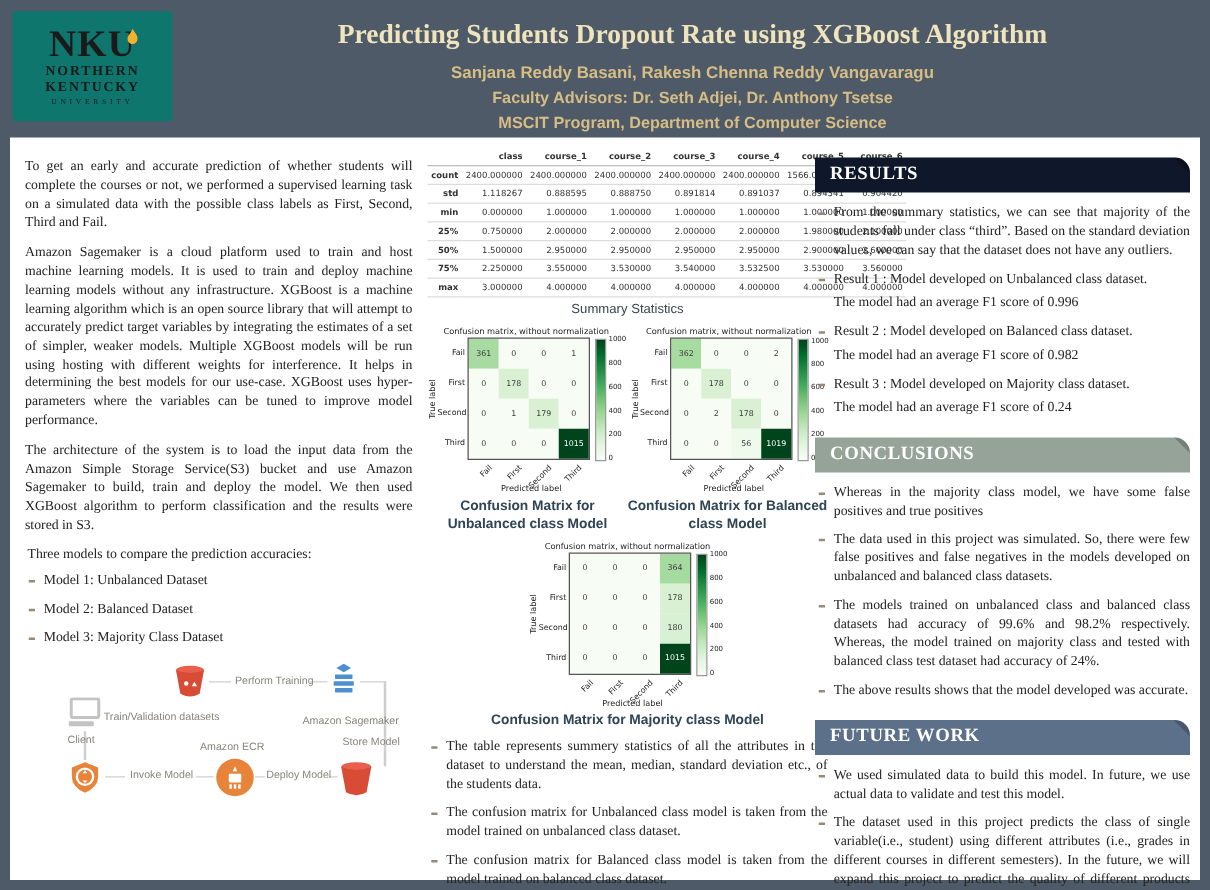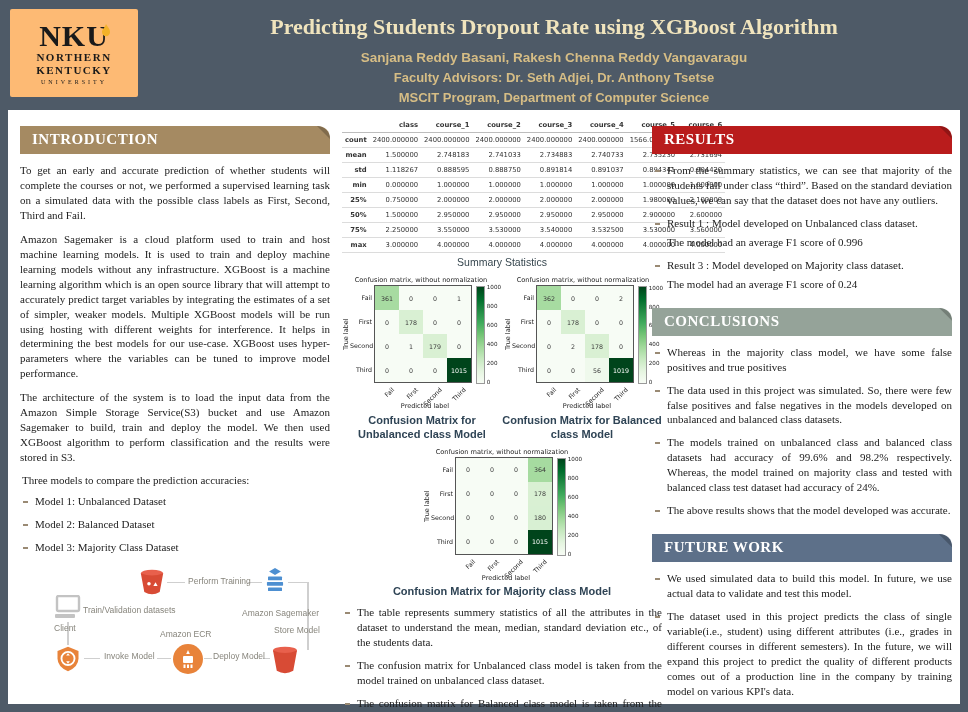--- a/index.html
+++ b/index.html
@@ -1,21 +1,21 @@
 <!DOCTYPE html>
 <html><head>
 <meta charset="utf-8">
 <style>
   html,body{margin:0;padding:0;}
   body{width:968px;height:712px;overflow:hidden;background:#4e5a67;font-family:"Liberation Serif",serif;}
   .poster{position:relative;width:968px;height:712px;background:#4e5a67;}
 
   
   .header{position:absolute;top:0;left:0;width:968px;height:110px;}
-  .logo{position:absolute;left:10px;top:9px;width:128px;height:88px;background:#fdba74;border-radius:2px;
+  .logo{position:absolute;left:10px;top:9px;width:128px;height:88px;background:#0f766e;border-radius:2px;
         display:flex;flex-direction:column;align-items:center;justify-content:center;color:#1a1a1a;}
   .logo-nku{position:relative;font-family:"Liberation Serif",serif;font-size:30px;font-weight:bold;letter-spacing:1px;line-height:1;}
   .logo-flame{position:absolute;right:-2px;top:-9px;}
   .logo-l1,.logo-l2{font-family:"Liberation Serif",serif;font-size:11px;font-weight:bold;letter-spacing:1.5px;line-height:1.15;}
   .logo-l3{font-family:"Liberation Serif",serif;font-size:6px;letter-spacing:3px;margin-top:2px;}
   .head-text{position:absolute;left:150px;top:8px;width:808px;text-align:center;}
   .poster-title{margin:6px 0 10px 0;font-size:22px;font-weight:bold;color:#f0e4bd;font-family:"Liberation Serif",serif;}
   .authors{font-family:"Liberation Sans",sans-serif;font-size:13.5px;font-weight:bold;color:#d6bd85;margin-bottom:5px;}
   .advisors,.program{font-family:"Liberation Sans",sans-serif;font-size:13px;font-weight:bold;color:#d6bd85;margin-bottom:5px;}
 
@@ -25,21 +25,21 @@
   .col-left{left:12px;width:310px;}
   .col-mid{left:334px;top:8px;width:320px;}
   .col-right{left:644px;width:300px;}
 
   .sec-header{position:relative;color:#fff;font-family:"Liberation Serif",serif;font-weight:bold;
               font-size:15px;letter-spacing:0.5px;padding:5px 12px 6px 12px;border-top-right-radius:12px;margin-bottom:9px;}
   .sec-header::after{content:"";position:absolute;top:0;right:0;width:13px;height:13px;
               border-top-right-radius:13px;background:rgba(0,0,0,0.22);clip-path:polygon(0 0,100% 0,100% 100%);}
   .intro-h{background:#a58a62;}
   .methods-h{background:#3f4d5f;margin-top:14px;}
-  .results-h{background:#b91c1c;}
+  .results-h{background:#0f172a;}
   .conclusions-h{background:#95a399;margin-top:16px;}
   .future-h{background:#5d7089;margin-top:16px;}
 
   .body-text{font-size:11px;line-height:1.36;color:#222;text-align:justify;}
   .body-text p{margin:0 0 9px 0;}
   .lead{font-size:11px;color:#222;margin:2px 0 8px 2px;}
 
   ul.blist{list-style:none;margin:0;padding:0;font-size:11px;line-height:1.36;color:#222;}
   ul.blist li{position:relative;padding-left:15px;margin-bottom:8px;text-align:justify;}
   ul.blist li::before{content:"";position:absolute;left:3px;top:7px;width:5px;height:2px;background:#9a8a74;}
@@ -110,23 +110,20 @@
       <div class="poster-title">Predicting Students Dropout Rate using XGBoost Algorithm</div>
       <div class="authors">Sanjana Reddy Basani, Rakesh Chenna Reddy Vangavaragu</div>
       <div class="advisors">Faculty Advisors: Dr. Seth Adjei, Dr. Anthony Tsetse</div>
       <div class="program">MSCIT Program, Department of Computer Science</div>
     </div>
   </div>
 
   <div class="content">
 
     <section class="col col-left">
-      <div class="sec-header intro-h">
-        <span>INTRODUCTION</span>
-      </div>
       <div class="body-text">
           <p>To get an early and accurate prediction of whether students will complete the courses or not, we performed a supervised learning task on a simulated data with the possible class labels as First, Second, Third and Fail.</p>
           <p>Amazon Sagemaker is a cloud platform used to train and host machine learning models. It is used to train and deploy machine learning models without any infrastructure. XGBoost is a machine learning algorithm which is an open source library that will attempt to accurately predict target variables by integrating the estimates of a set of simpler, weaker models. Multiple XGBoost models will be run using hosting with different weights for interference. It helps in determining the best models for our use-case. XGBoost uses hyper-parameters where the variables can be tuned to improve model performance.</p>
           <p>The architecture of the system is to load the input data from the Amazon Simple Storage Service(S3) bucket and use Amazon Sagemaker to build, train and deploy the model. We then used XGBoost algorithm to perform classification and the results were stored in S3.</p>
         </div>
 
       <p class="lead">Three models to compare the prediction accuracies:</p>
       <ul class="blist">
           <li>Model 1: Unbalanced Dataset</li>
           <li>Model 2: Balanced Dataset</li>
@@ -229,30 +226,20 @@
             <tbody>
               <tr>
                 <th>count</th>
                 <td>2400.000000</td>
                 <td>2400.000000</td>
                 <td>2400.000000</td>
                 <td>2400.000000</td>
                 <td>2400.000000</td>
                 <td>1566.000000</td>
                 <td>797.000000</td>
-              </tr>
-              <tr>
-                <th>mean</th>
-                <td>1.500000</td>
-                <td>2.748183</td>
-                <td>2.741033</td>
-                <td>2.734883</td>
-                <td>2.740733</td>
-                <td>2.735230</td>
-                <td>2.731694</td>
               </tr>
               <tr>
                 <th>std</th>
                 <td>1.118267</td>
                 <td>0.888595</td>
                 <td>0.888750</td>
                 <td>0.891814</td>
                 <td>0.891037</td>
                 <td>0.894341</td>
                 <td>0.904420</td>
@@ -498,20 +485,24 @@
       </div>
       <ul class="blist">
           <li>
             <div>From the summary statistics, we can see that majority of the students fall under class “third”. Based on the standard deviation values, we can say that the dataset does not have any outliers.</div>
           </li>
           <li>
             <div>Result 1 : Model developed on Unbalanced class dataset.</div>
             <div class="sub">The model had an average F1 score of 0.996</div>
           </li>
           <li>
+            <div>Result 2 : Model developed on Balanced class dataset.</div>
+            <div class="sub">The model had an average F1 score of 0.982</div>
+          </li>
+          <li>
             <div>Result 3 : Model developed on Majority class dataset.</div>
             <div class="sub">The model had an average F1 score of 0.24</div>
           </li>
         </ul>
 
       <div class="sec-header conclusions-h">
         <span>CONCLUSIONS</span>
       </div>
       <ul class="blist">
           <li>Whereas in the majority class model, we have some false positives and true positives</li>

